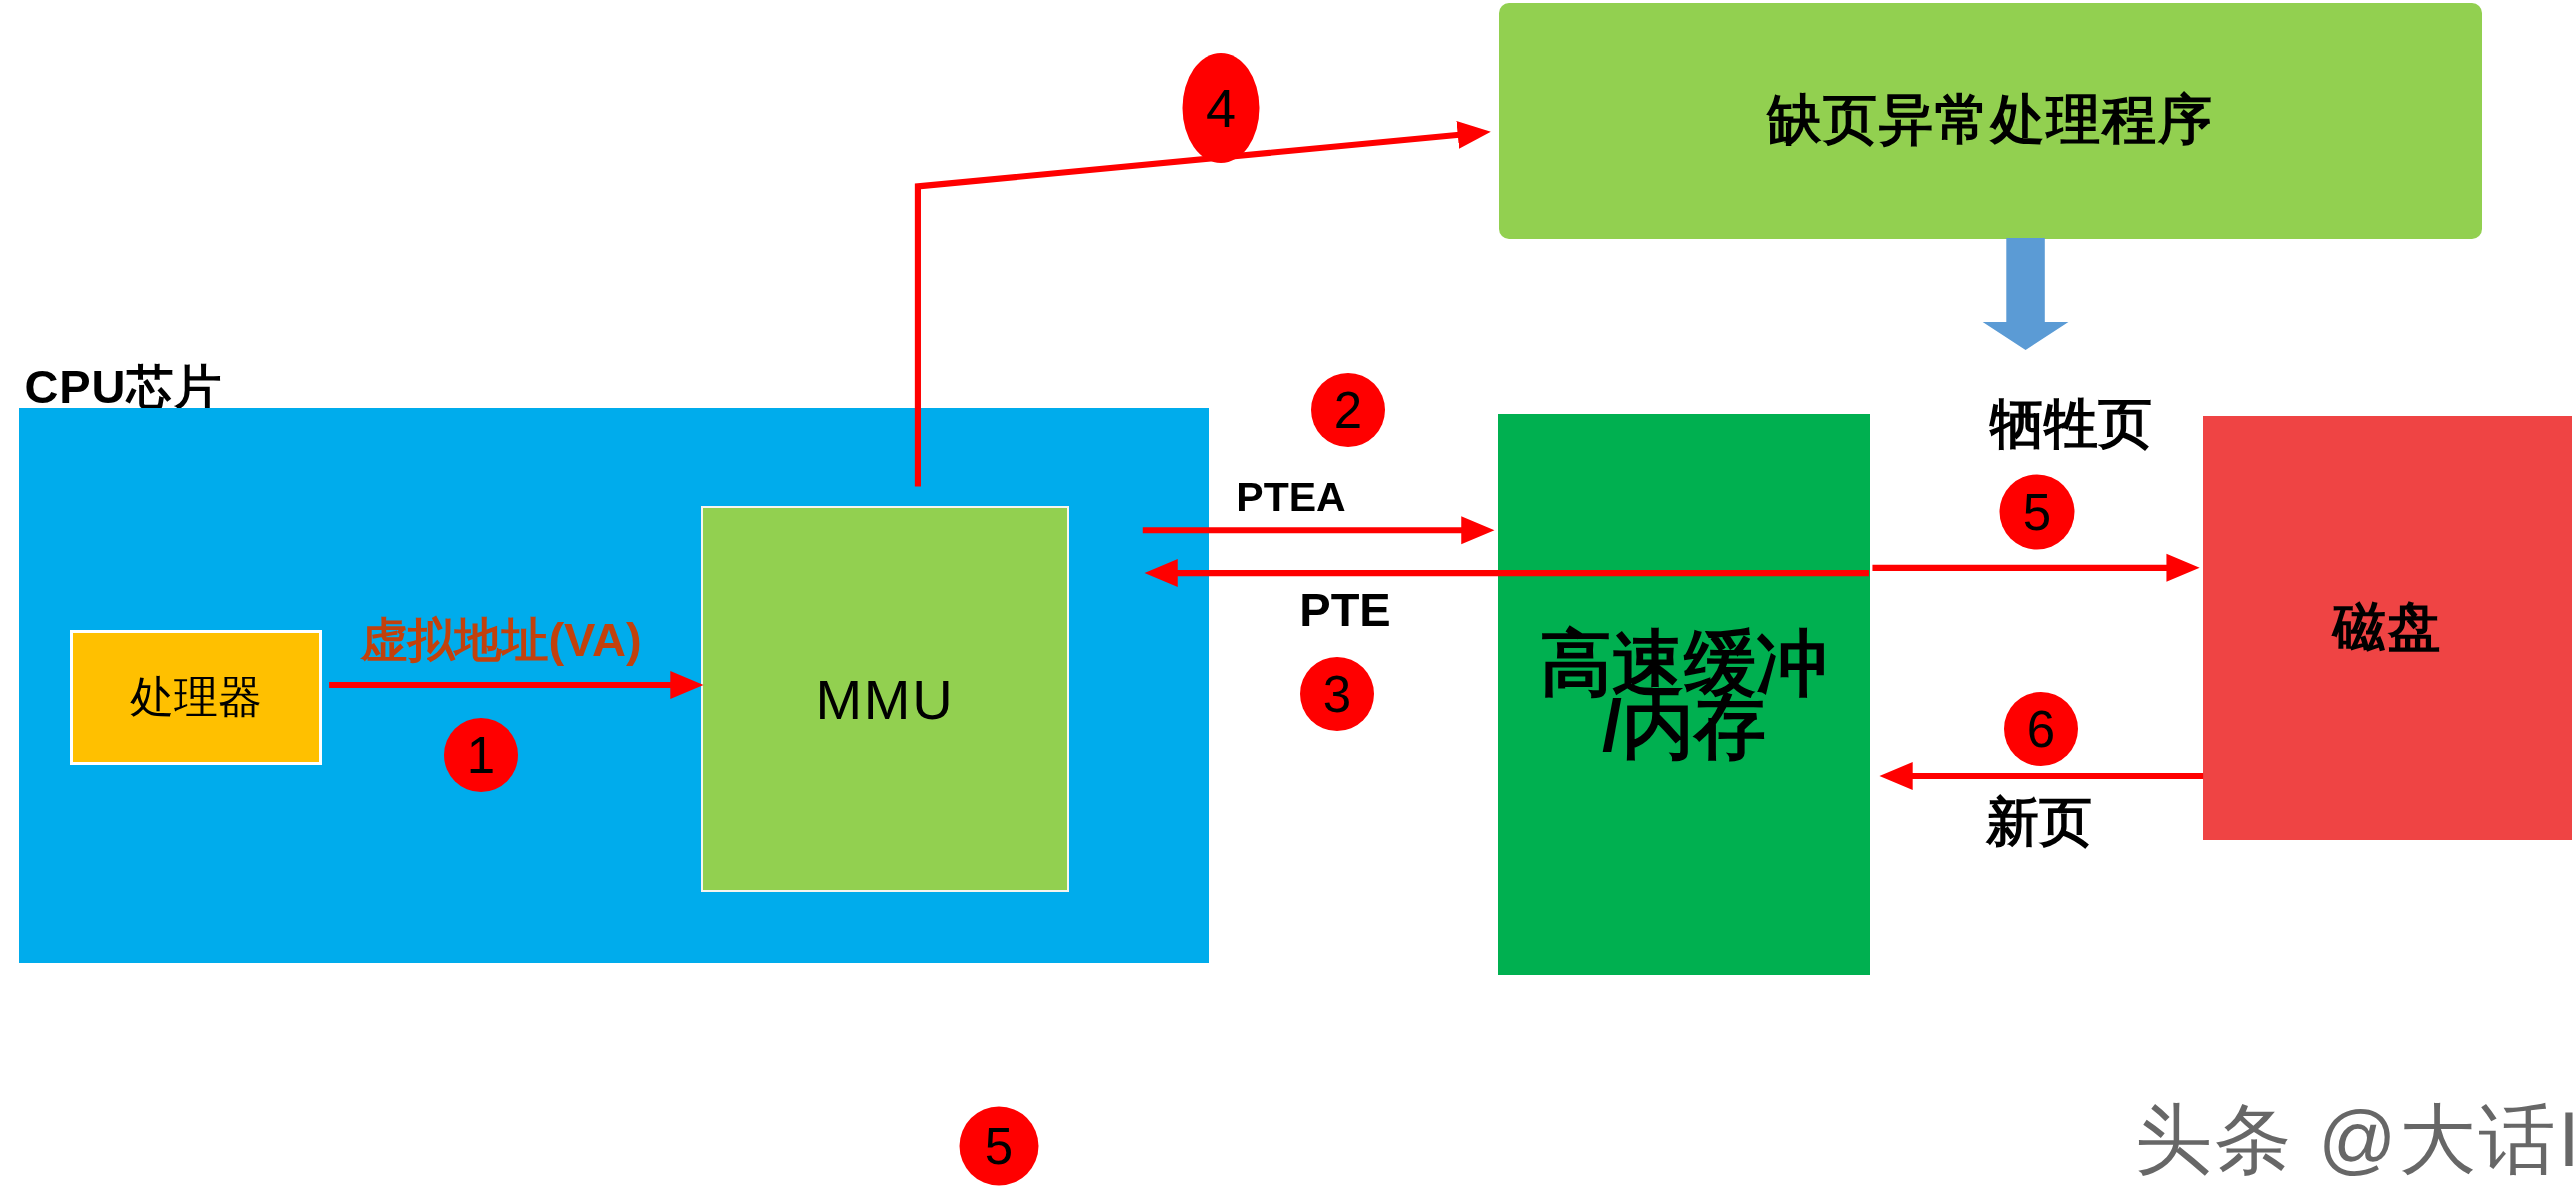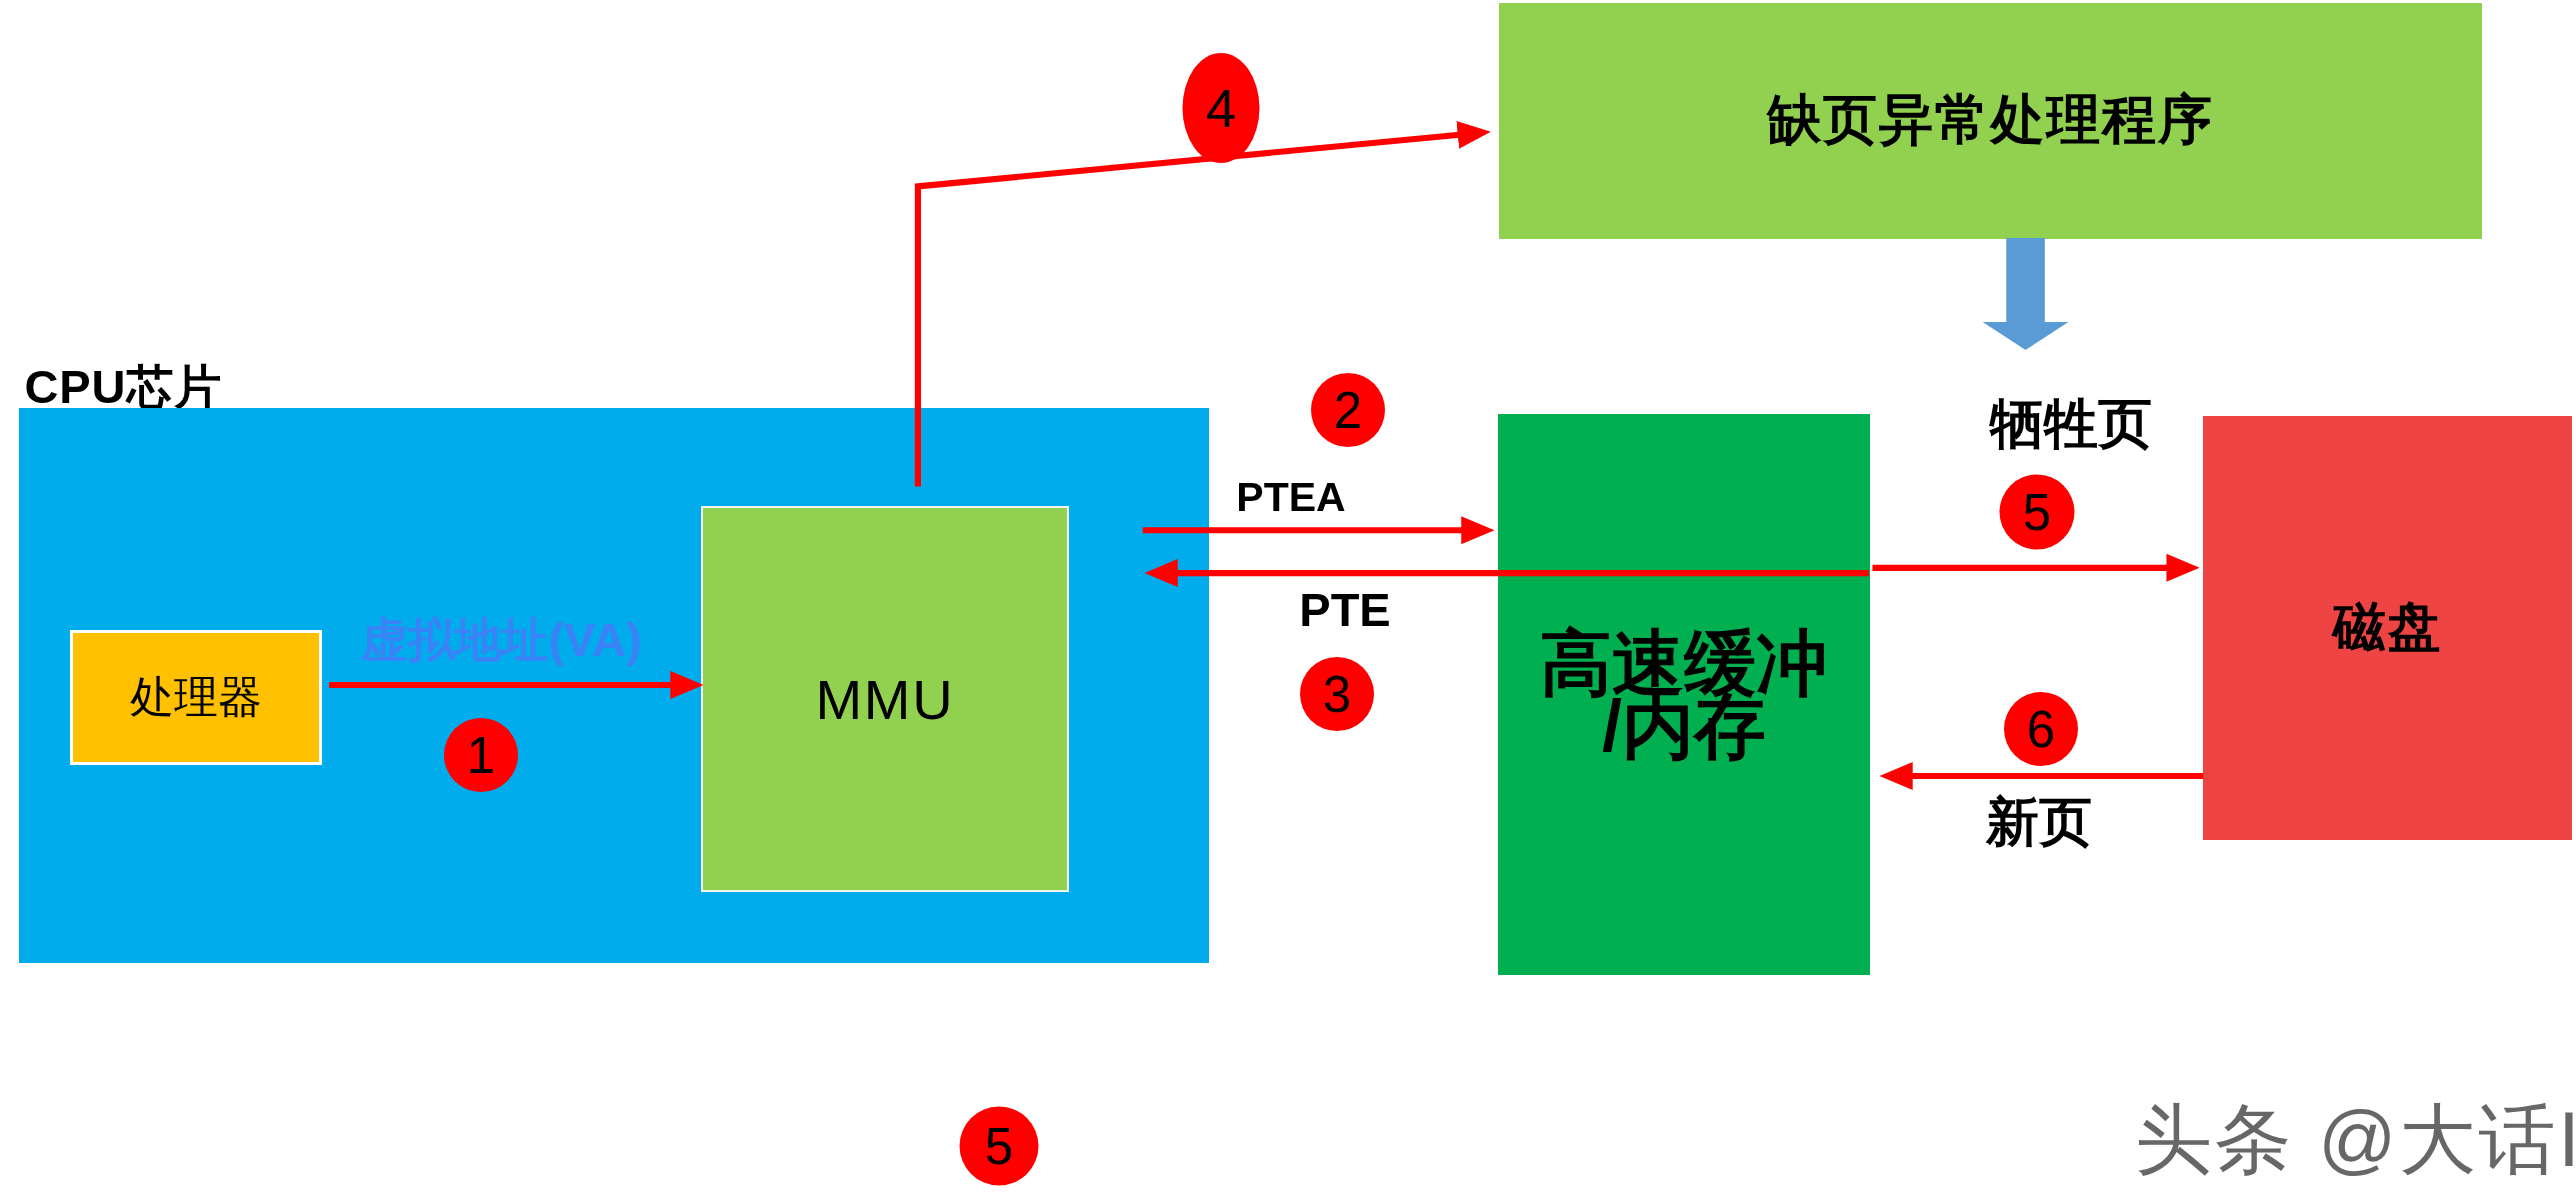--- a/index.html
+++ b/index.html
@@ -10,30 +10,30 @@
   .abs{position:absolute;}
   .box{position:absolute;display:flex;align-items:center;justify-content:center;text-align:center;box-sizing:border-box;}
 
   
   .cpu-chip-label{left:24.5px;top:340px;font-size:47px;font-weight:bold;letter-spacing:0.9px;margin-top:16px;}
   .cpu-box{left:19px;top:408px;width:1190px;height:555px;background:#00ACEC;}
   .processor-box{left:70px;top:630px;width:252px;height:135px;background:#FFC000;border:3.5px solid #ffffff;font-size:44px;}
   .mmu-box{left:701px;top:506px;width:368px;height:386px;background:#92D050;border:2.6px solid #f5f5ef;font-size:56px;font-weight:400;letter-spacing:1.8px;}
 
   
-  .handler-box{left:1499px;top:2.6px;width:983px;height:236px;background:#92D050;font-size:54px;font-weight:bold;letter-spacing:1.8px;}
+  .handler-box{left:1499px;top:2.6px;width:983px;height:236px;background:#92D050;font-size:54px;font-weight:bold;letter-spacing:1.8px;border-radius:10px;}
 
   
   .cache-box{left:1498px;top:414px;width:372px;height:561px;background:#00B050;font-size:72px;font-weight:bold;flex-direction:column;line-height:63px;}
   
   .disk-box{left:2203px;top:416px;width:369px;height:424px;background:#ef4444;font-size:53px;font-weight:bold;letter-spacing:1.8px;}
 
   
   .lbl{position:absolute;font-weight:bold;white-space:nowrap;transform:translate(-50%,-50%);}
-  .lbl-va{left:501px;top:640px;font-size:47px;color:#3b82f6;}
+  .lbl-va{left:501px;top:640px;font-size:47px;color:#c2410c;}
   .lbl-ptea{left:1291px;top:497px;font-size:41px;}
   .lbl-pte{left:1345px;top:609px;font-size:47px;}
   .lbl-victim{left:2025px;top:424px;font-size:54px;margin-left:46px;}
   .lbl-newpage{left:2039px;top:823px;font-size:53px;}
 
   
   .step{position:absolute;background:#FF0000;border-radius:50%;display:flex;align-items:center;justify-content:center;
         color:#000;font-size:51px;font-weight:500;transform:translate(-50%,-50%);}
   .step-1{left:481px;top:755px;width:74px;height:74px;}
   .step-2{left:1348px;top:410px;width:74px;height:74px;}

